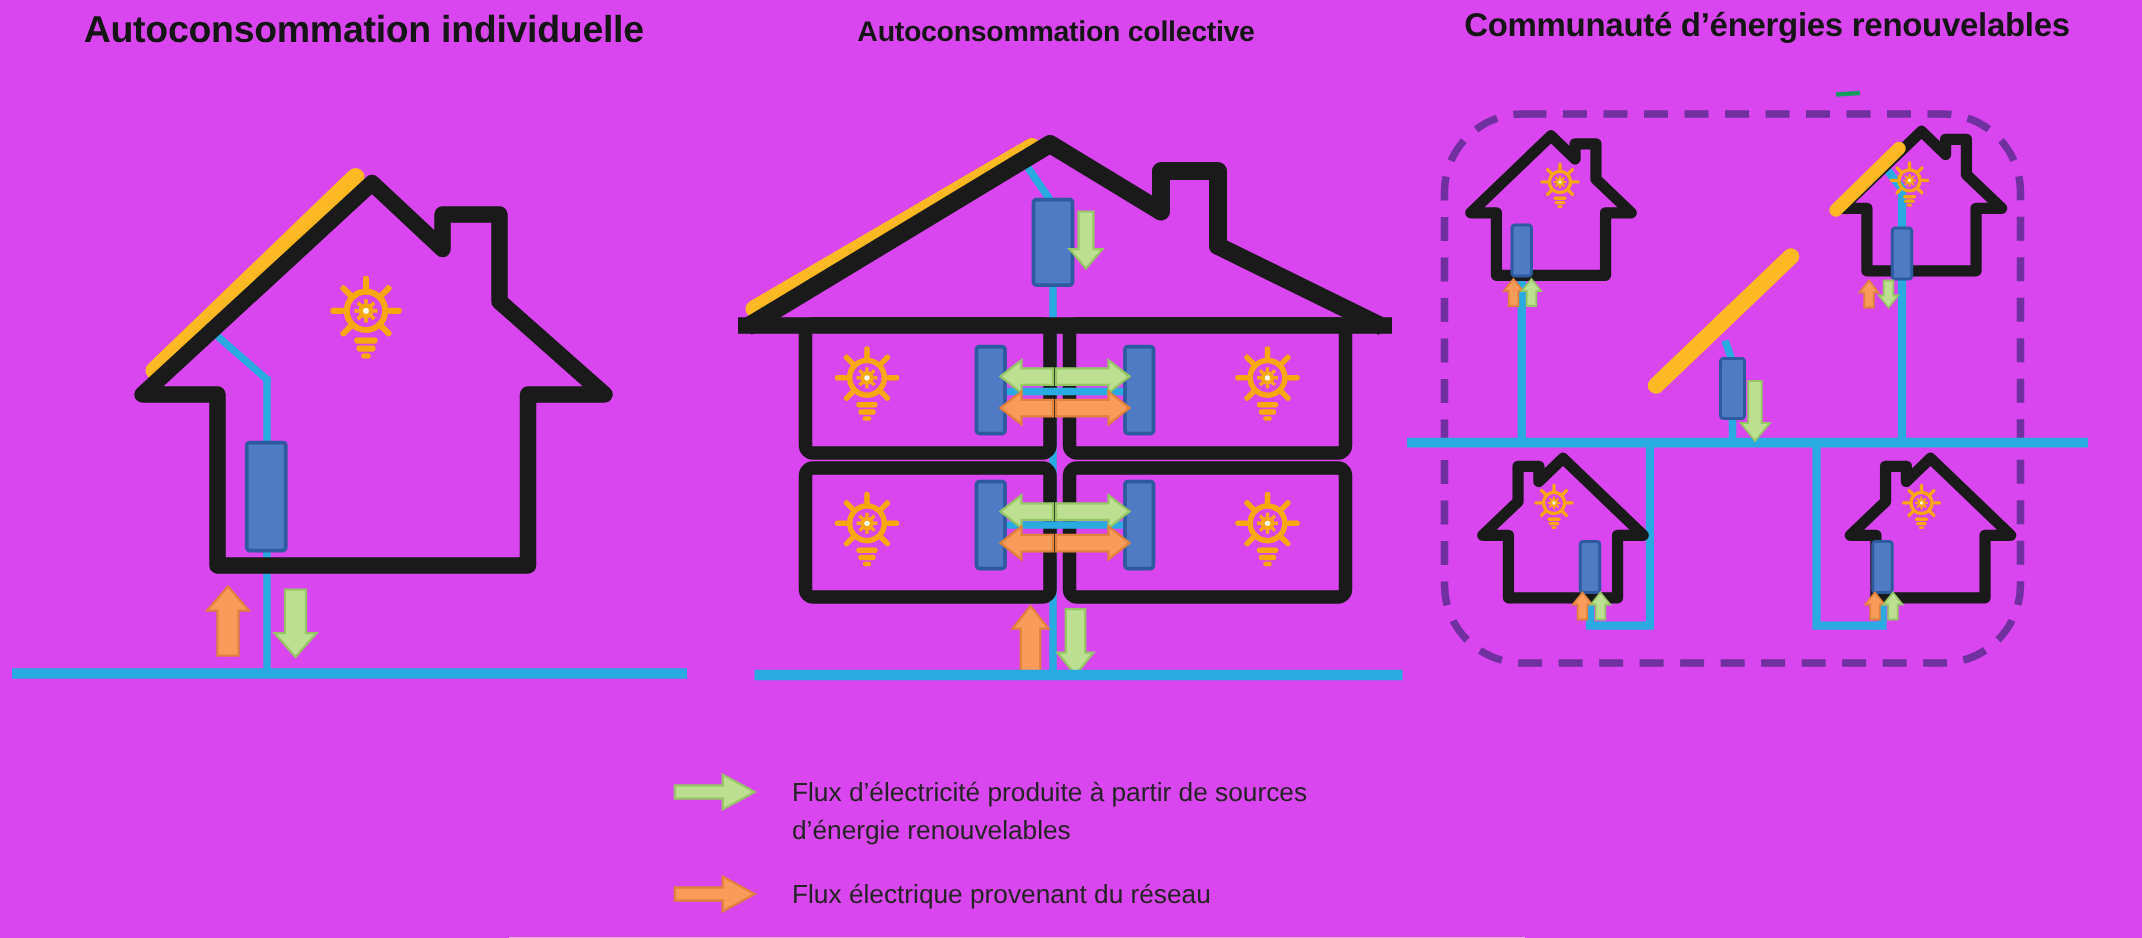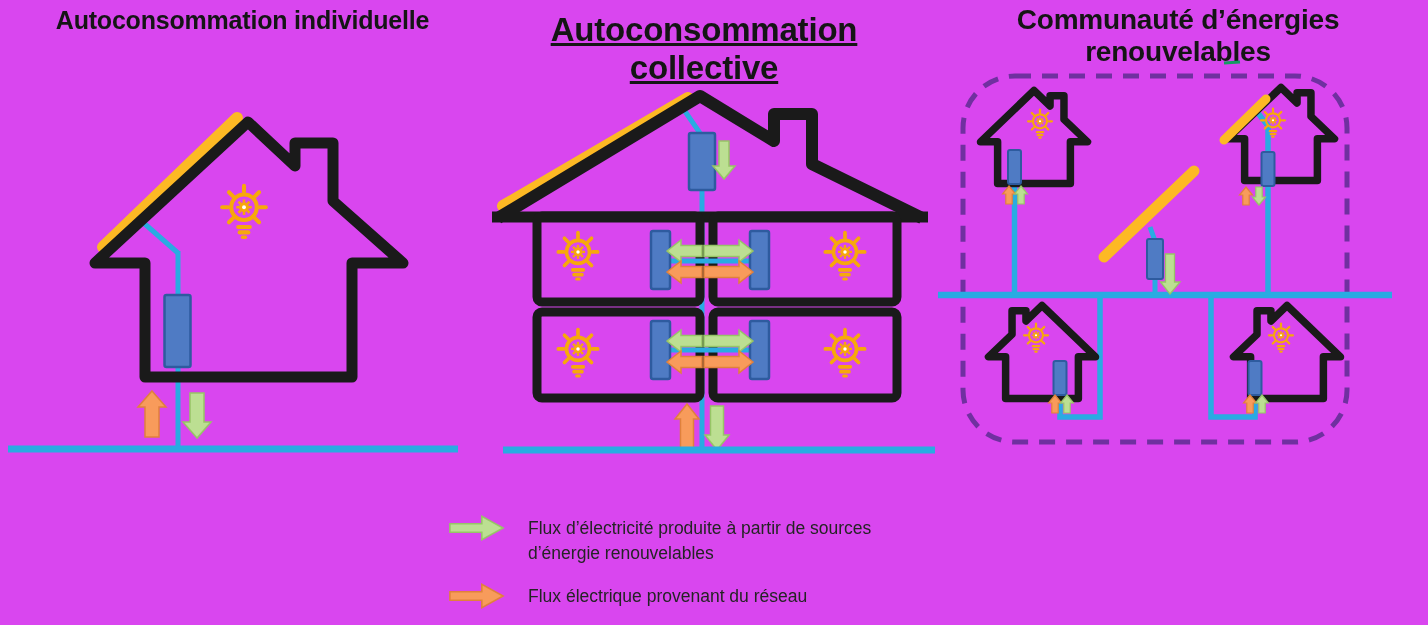--- a/index.html
+++ b/index.html
@@ -1,21 +1,21 @@
 <!DOCTYPE html>
 <html><head>
 <meta charset="utf-8">
 <style>
   html,body{margin:0;padding:0;background:#ffffff;}
   body{font-family:"Liberation Sans", sans-serif;}
   #canvas{position:relative;width:1428px;height:625px;background:#d946ef;overflow:hidden;}
   .panel-title{position:absolute;text-align:center;font-weight:700;color:#151515;letter-spacing:-0.2px;}
   #title-1{left:30px;top:6px;width:425px;font-size:25px;}
-  #title-2{left:508px;top:11px;width:392px;font-size:33px;text-decoration:underline;}
-  #title-3{left:928px;top:4px;width:500px;font-size:28px;}
+  #title-2{left:508px;top:11px;width:392px;font-size:19px;}
+  #title-3{left:928px;top:4px;width:500px;font-size:22px;}
   .diagram{position:absolute;top:0;}
   #svg-individual{left:0;}
   #svg-collective{left:470px;}
   #svg-community{left:928px;}
   #legend{position:absolute;left:448px;top:512px;width:500px;}
   .legend-row{display:flex;align-items:flex-start;margin-bottom:14px;}
   .legend-arrow{flex:0 0 58px;margin-right:22px;margin-top:0;}
   .legend-label{font-size:17.5px;color:#242424;line-height:1.42;max-width:405px;padding-top:4px;}
   svg{display:block;}
 </style>

